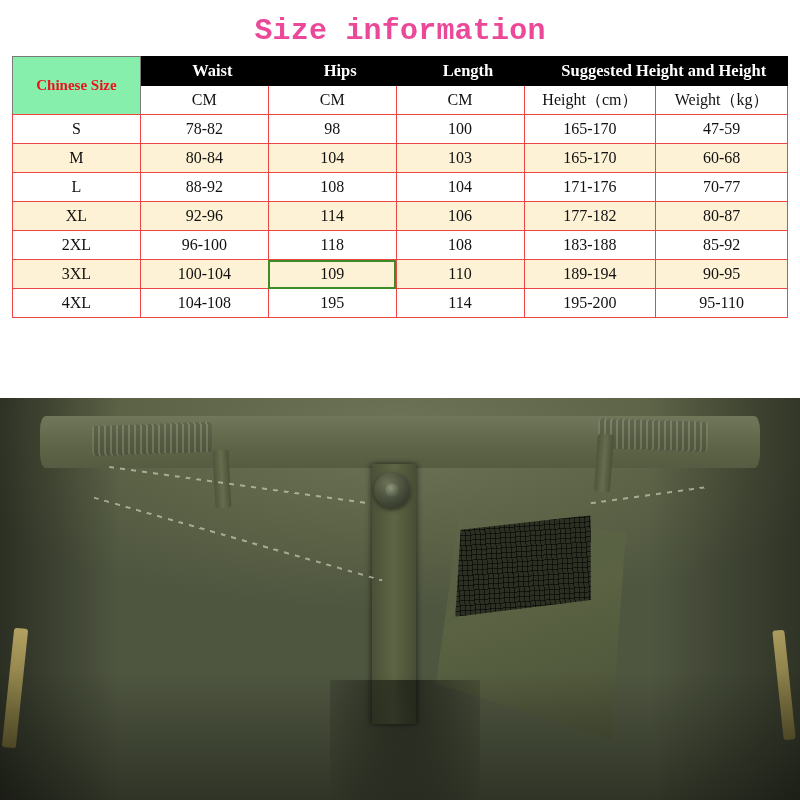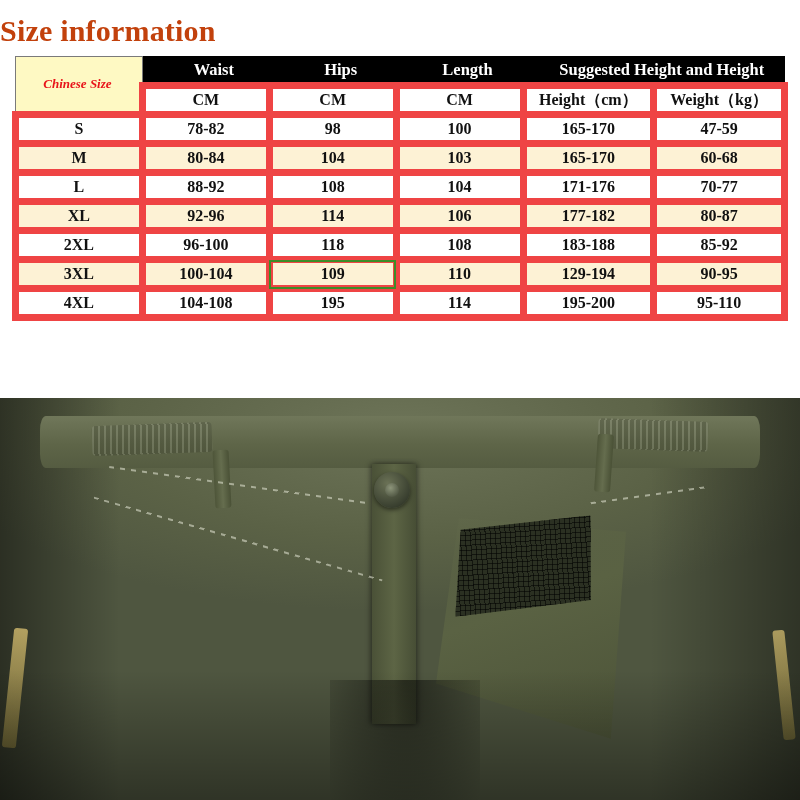--- a/index.html
+++ b/index.html
@@ -6,69 +6,69 @@
   html, body { margin: 0; padding: 0; }
   body {
     width: 800px; height: 800px;
     background: #ffffff;
     font-family: "Liberation Serif", serif;
     overflow: hidden;
   }
   .page { width: 800px; height: 800px; position: relative; }
 
   .title {
-    font-family: Liberation Serif, serif;
+    text-align: center;
+    font-family: Liberation Mono, monospace;
     font-size: 30px;
     font-weight: bold;
-    color: #c2410c;
+    color: #ec4899;
     padding-top: 14px;
     letter-spacing: 0.2px;
   }
 
   .table-wrap { padding: 8px 12px 0 12px; }
   table {
     width: 100%;
     border-collapse: collapse;
     table-layout: fixed;
   }
   col.c0 { width: 16.5%; }
   col.c1 { width: 16.5%; }
   col.c2 { width: 16.5%; }
   col.c3 { width: 16.5%; }
   col.c4 { width: 17%; }
   col.c5 { width: 17%; }
 
   td, th {
-    border: 7px solid #ef4444;
+    border: 1px solid #ef4444;
     text-align: center;
     font-size: 16px;
     font-family: "Liberation Serif", serif;
-    font-weight: bold;
+    font-weight: normal;
     color: #111;
     height: 29px;
     padding: 0;
   }
   .hdr-dark {
     background: #000;
     color: #fff;
     font-weight: bold;
     font-size: 16.5px;
     border: 1px solid #000;
     padding-left: 16px;
   }
   .chinese-size {
     color: #e8141b;
     font-weight: bold;
-    font-size: 13px;
+    font-size: 15px;
     border-top: 1px solid #7a7a7a;
     border-left: 1px solid #7a7a7a;
     border-right: 1px solid #7a7a7a;
-    background: #fef9c3;
+    background: #86efac;
     vertical-align: middle;
-    font-style: italic;
   }
   .unit-row td { font-size: 16px; background: #fff; }
   tr.alt td { background: #fdf2d5; }
   tr.plain td { background: #ffffff; }
   .highlight-cell {
     outline: 2px solid #3c8c28;
     outline-offset: -2px;
   }
 
   .note {
@@ -266,21 +266,21 @@
           <td>118</td>
           <td>108</td>
           <td>183-188</td>
           <td>85-92</td>
         </tr>
         <tr class="alt">
           <td>3XL</td>
           <td>100-104</td>
           <td class="highlight-cell">109</td>
           <td>110</td>
-          <td>129-194</td>
+          <td>189-194</td>
           <td>90-95</td>
         </tr>
         <tr class="plain">
           <td>4XL</td>
           <td>104-108</td>
           <td>195</td>
           <td>114</td>
           <td>195-200</td>
           <td>95-110</td>
         </tr>

